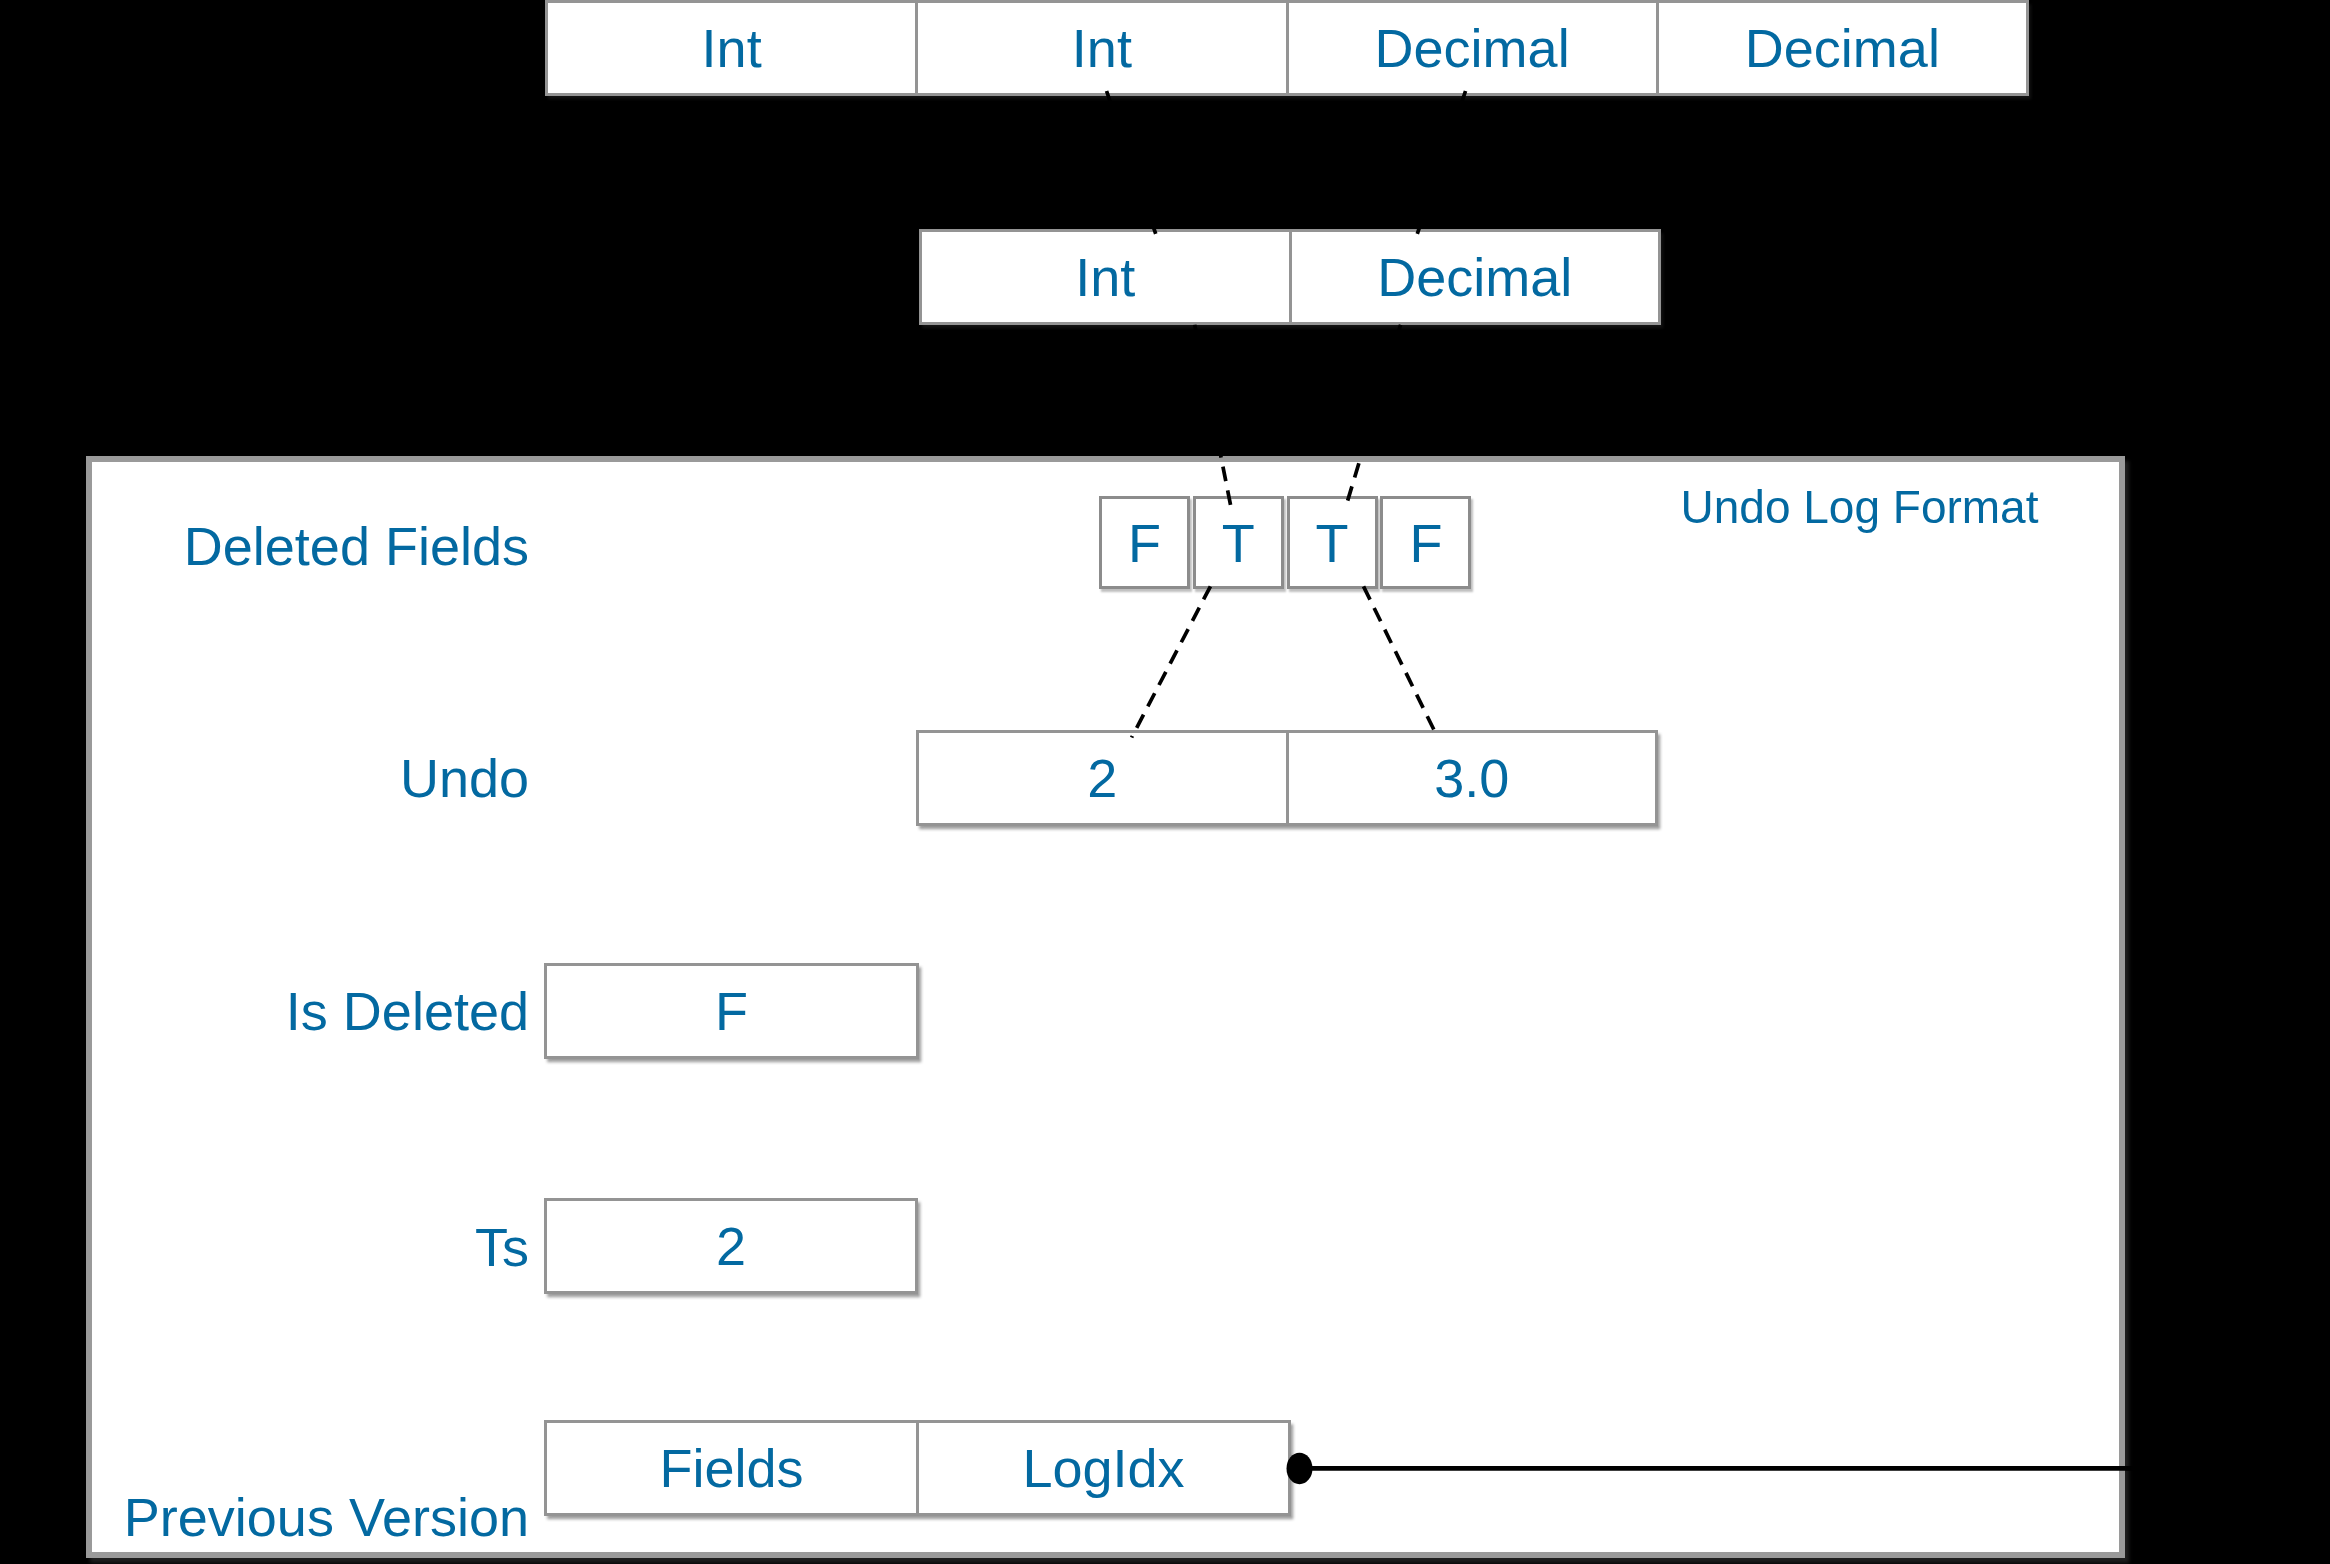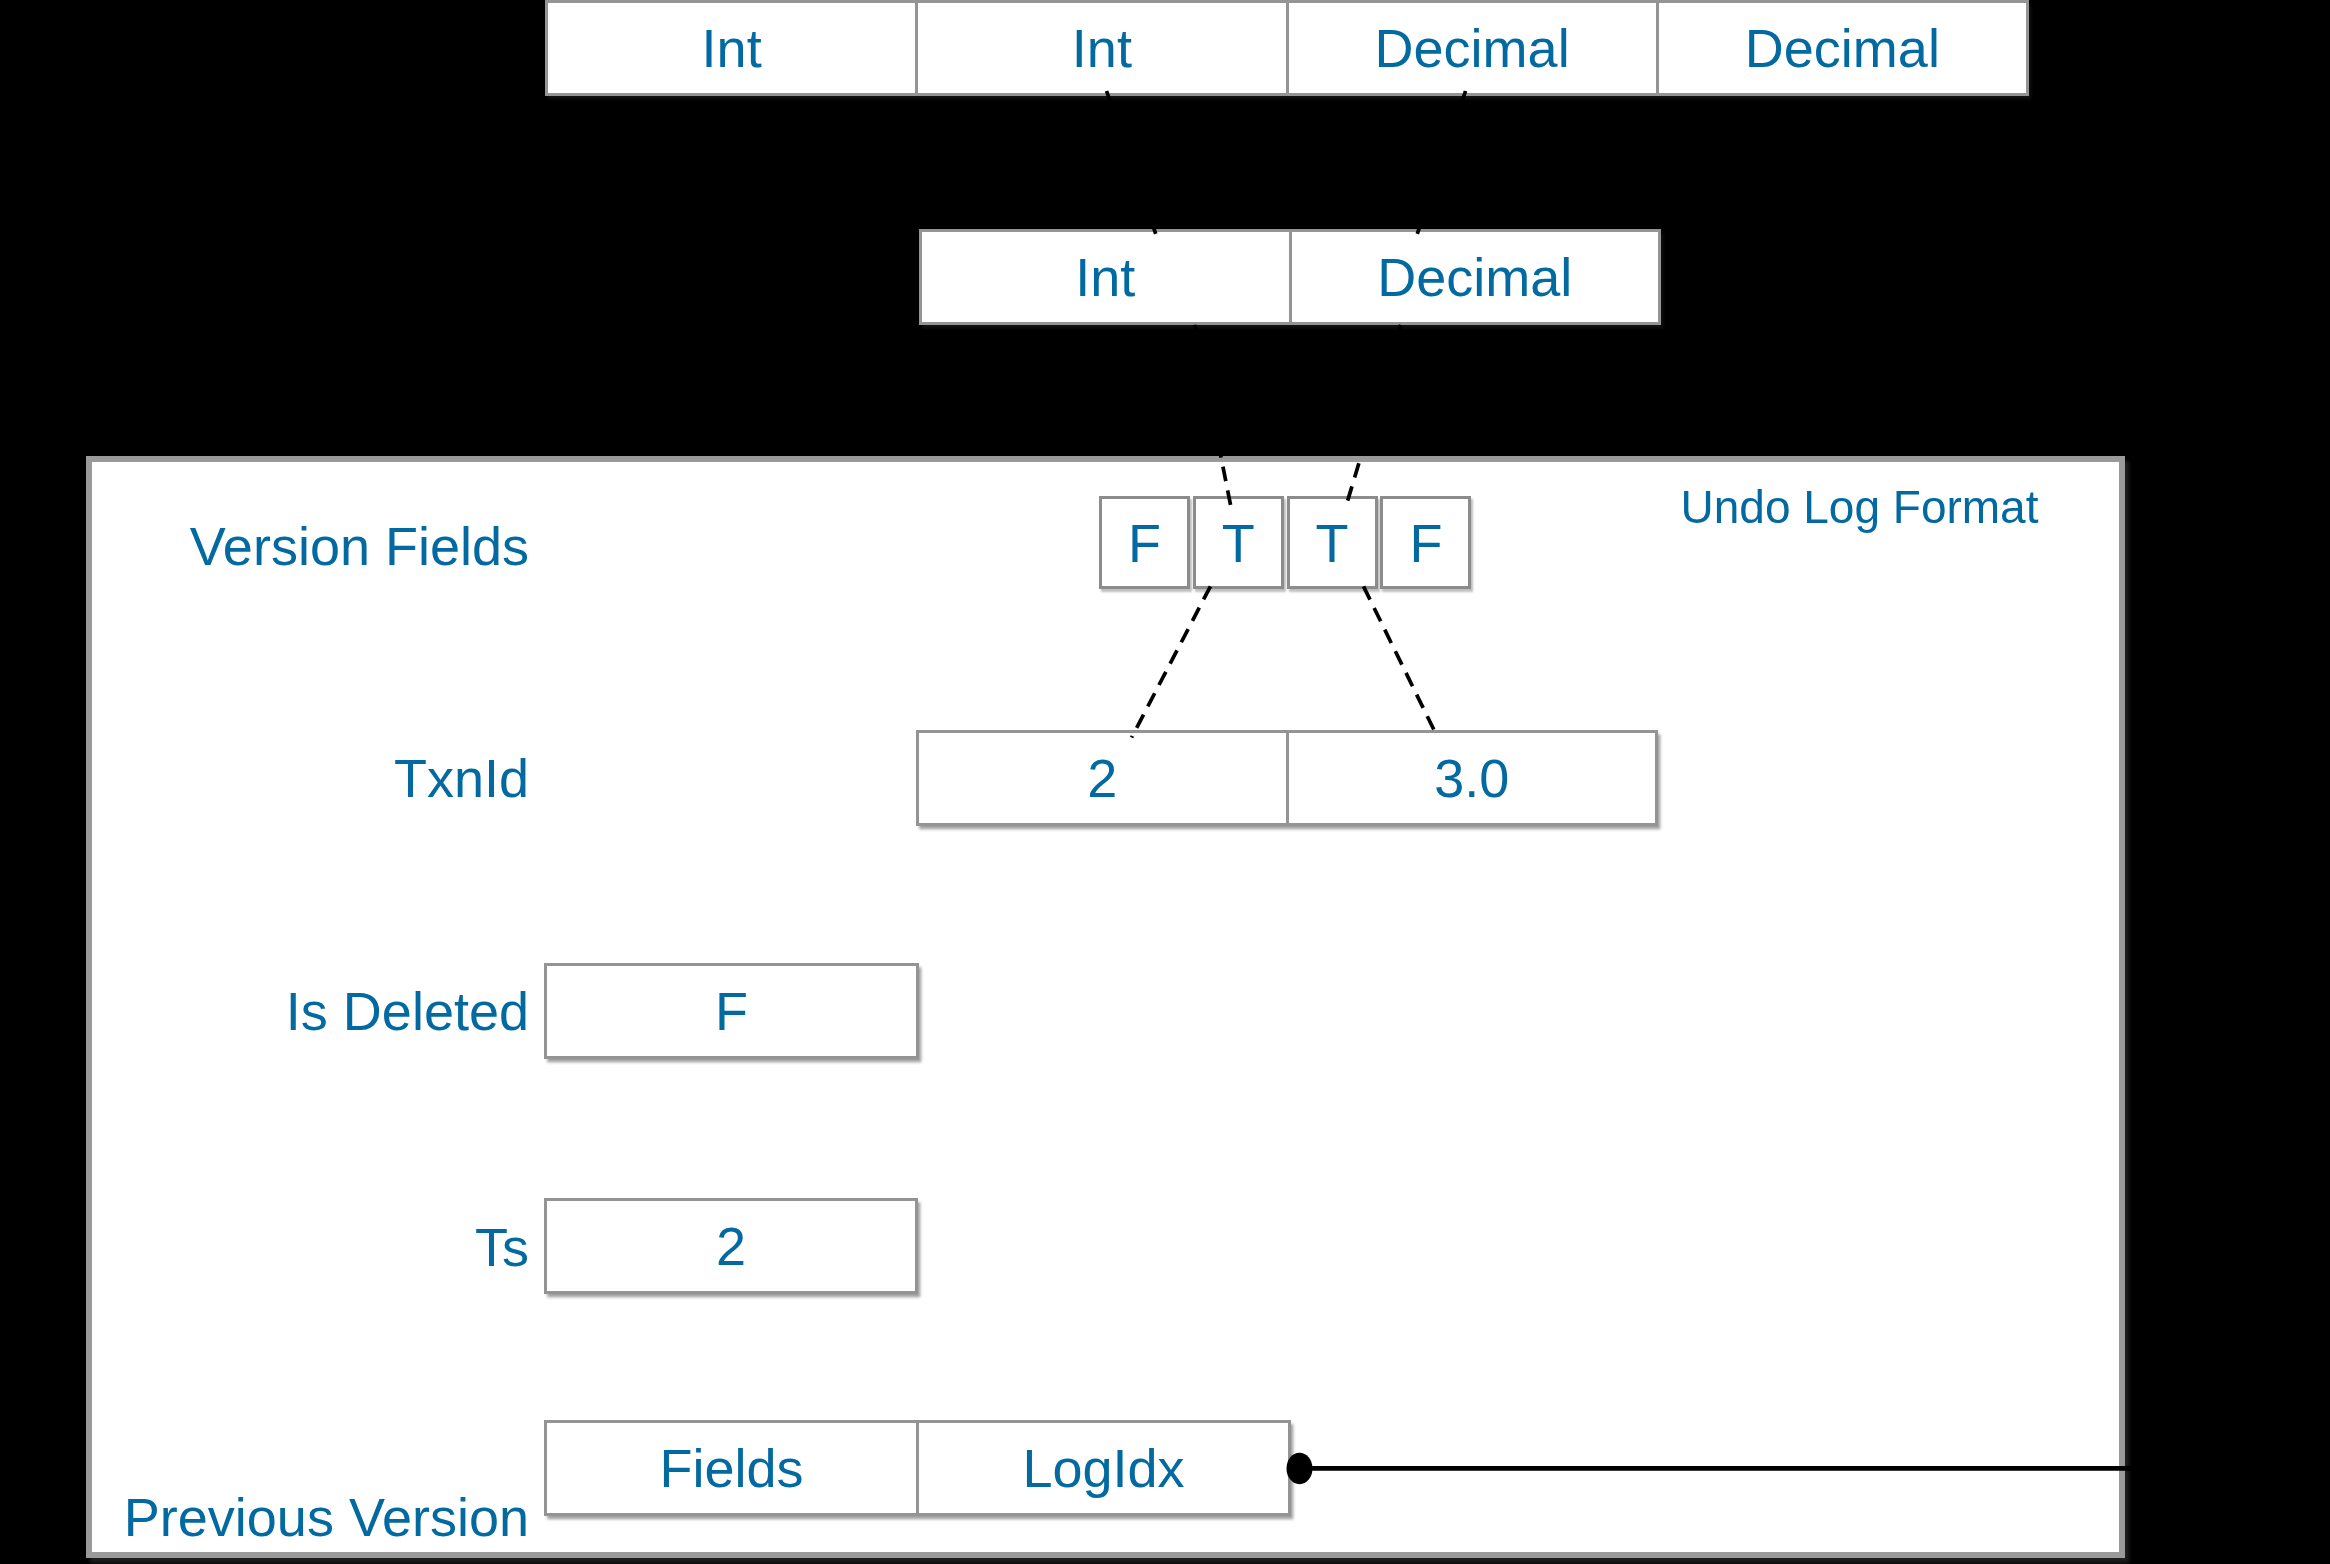--- a/index.html
+++ b/index.html
@@ -52,22 +52,22 @@
 
   <div class="boxrow" style="left:919px;top:229px;width:742px;height:96px;">
     <div class="cell">Int</div>
     <div class="cell">Decimal</div>
   </div>
 
   <div class="bigbox"></div>
 
   <div class="title">Undo Log Format</div>
 
-  <div class="label" style="top:517px;">Version Fields</div>
-  <div class="label" style="top:749px;">TxnId</div>
+  <div class="label" style="top:517px;">Deleted Fields</div>
+  <div class="label" style="top:749px;">Undo</div>
   <div class="label" style="top:982px;">Is Deleted</div>
   <div class="label" style="top:1218px;">Ts</div>
   <div class="label" style="top:1488px;">Previous Version</div>
 
   <div class="fttf">
     <div class="cell">F</div>
     <div class="cell">T</div>
     <div class="cell">T</div>
     <div class="cell">F</div>
   </div>

